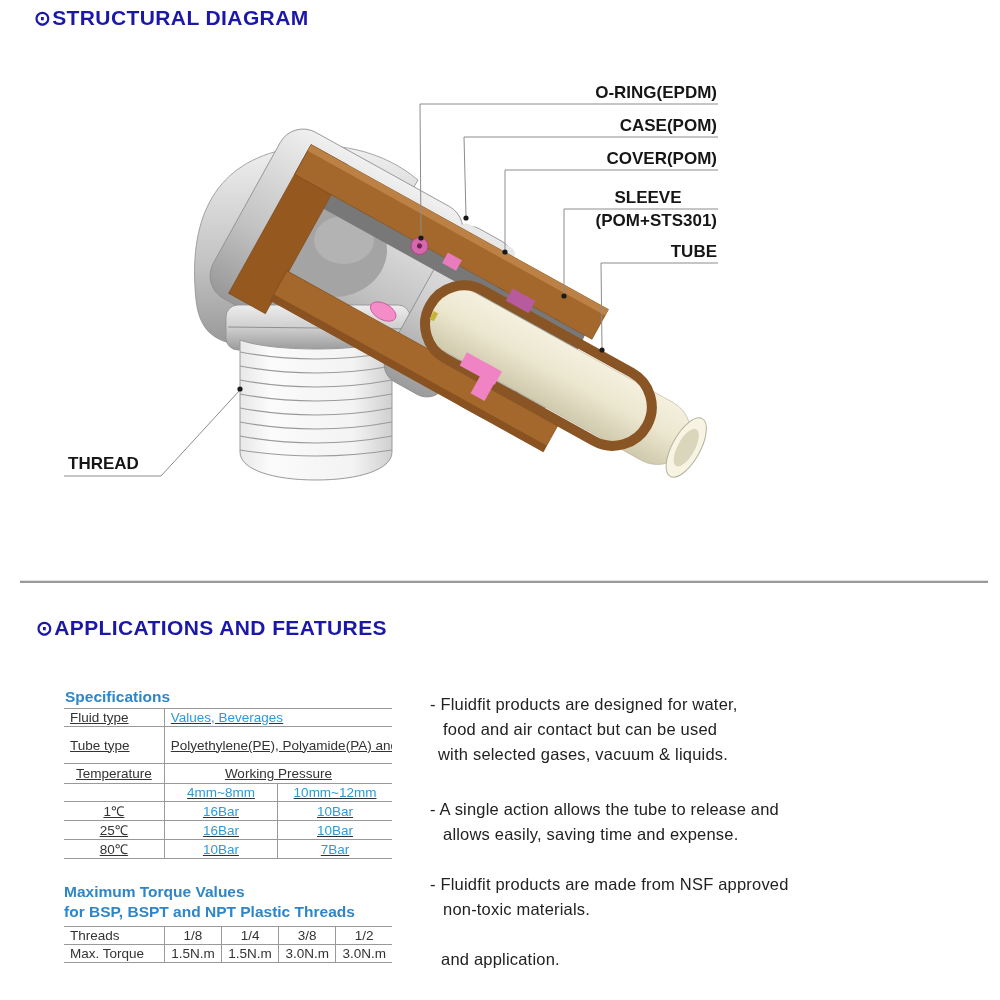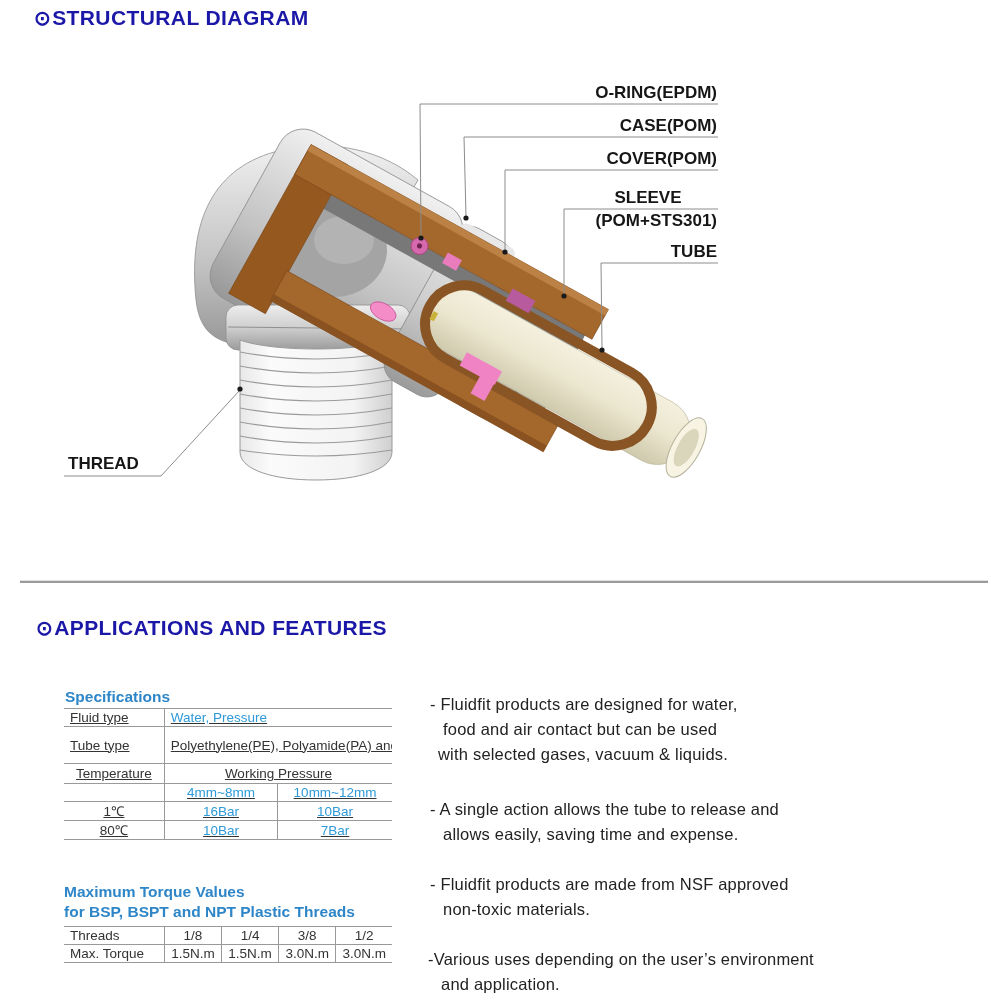--- a/index.html
+++ b/index.html
@@ -174,37 +174,42 @@
   <div class="abs tbl-title" style="left:65px;top:688px;">Specifications</div>
   <table class="spec abs" style="left:64px;top:708px;text-decoration:underline;">
     <colgroup>
         <col style="width:100px">
         <col style="width:113px">
         <col style="width:114px">
       </colgroup>
     <tbody>
         <tr>
       <td>Fluid type</td>
-      <td colspan="2" class="bl blue">Water, Pressure</td>
+      <td colspan="2" class="bl blue">Values, Beverages</td>
     </tr>
     <tr>
       <td style="height:36px">Tube type</td>
       <td colspan="2" class="bl wrap" style="height:36px">Polyethylene(PE), Polyamide(PA) and Polyurethane(PU)</td>
     </tr>
     <tr>
       <td class="ctr" style="height:19px">Temperature</td>
       <td colspan="2" class="bl ctr" style="height:19px">Working Pressure</td>
     </tr>
     <tr>
       <td></td>
       <td class="bl ctr blue">4mm~8mm</td>
       <td class="bl ctr blue">10mm~12mm</td>
     </tr>
     <tr>
       <td class="ctr">1℃</td>
+      <td class="bl ctr blue">16Bar</td>
+      <td class="bl ctr blue">10Bar</td>
+    </tr>
+    <tr>
+      <td class="ctr">25℃</td>
       <td class="bl ctr blue">16Bar</td>
       <td class="bl ctr blue">10Bar</td>
     </tr>
     <tr>
       <td class="ctr">80℃</td>
       <td class="bl ctr blue">10Bar</td>
       <td class="bl ctr blue">7Bar</td>
     </tr>
   </tbody>
     </table>
@@ -246,17 +251,16 @@
   </div>
   <div class="abs feat" style="left:430px;top:797px;">
     <div>- A single action allows the tube to release and</div>
     <div class="cont">allows easily, saving time and expense.</div>
   </div>
   <div class="abs feat" style="left:430px;top:872px;">
     <div>- Fluidfit products are made from NSF approved</div>
     <div class="cont">non-toxic materials.</div>
   </div>
   <div class="abs feat" style="left:428px;top:947px;">
-    <div>-Various uses depending on the user’s environment</div>
     <div class="cont">and application.</div>
   </div>
 
 </div>
 
 </body></html>

